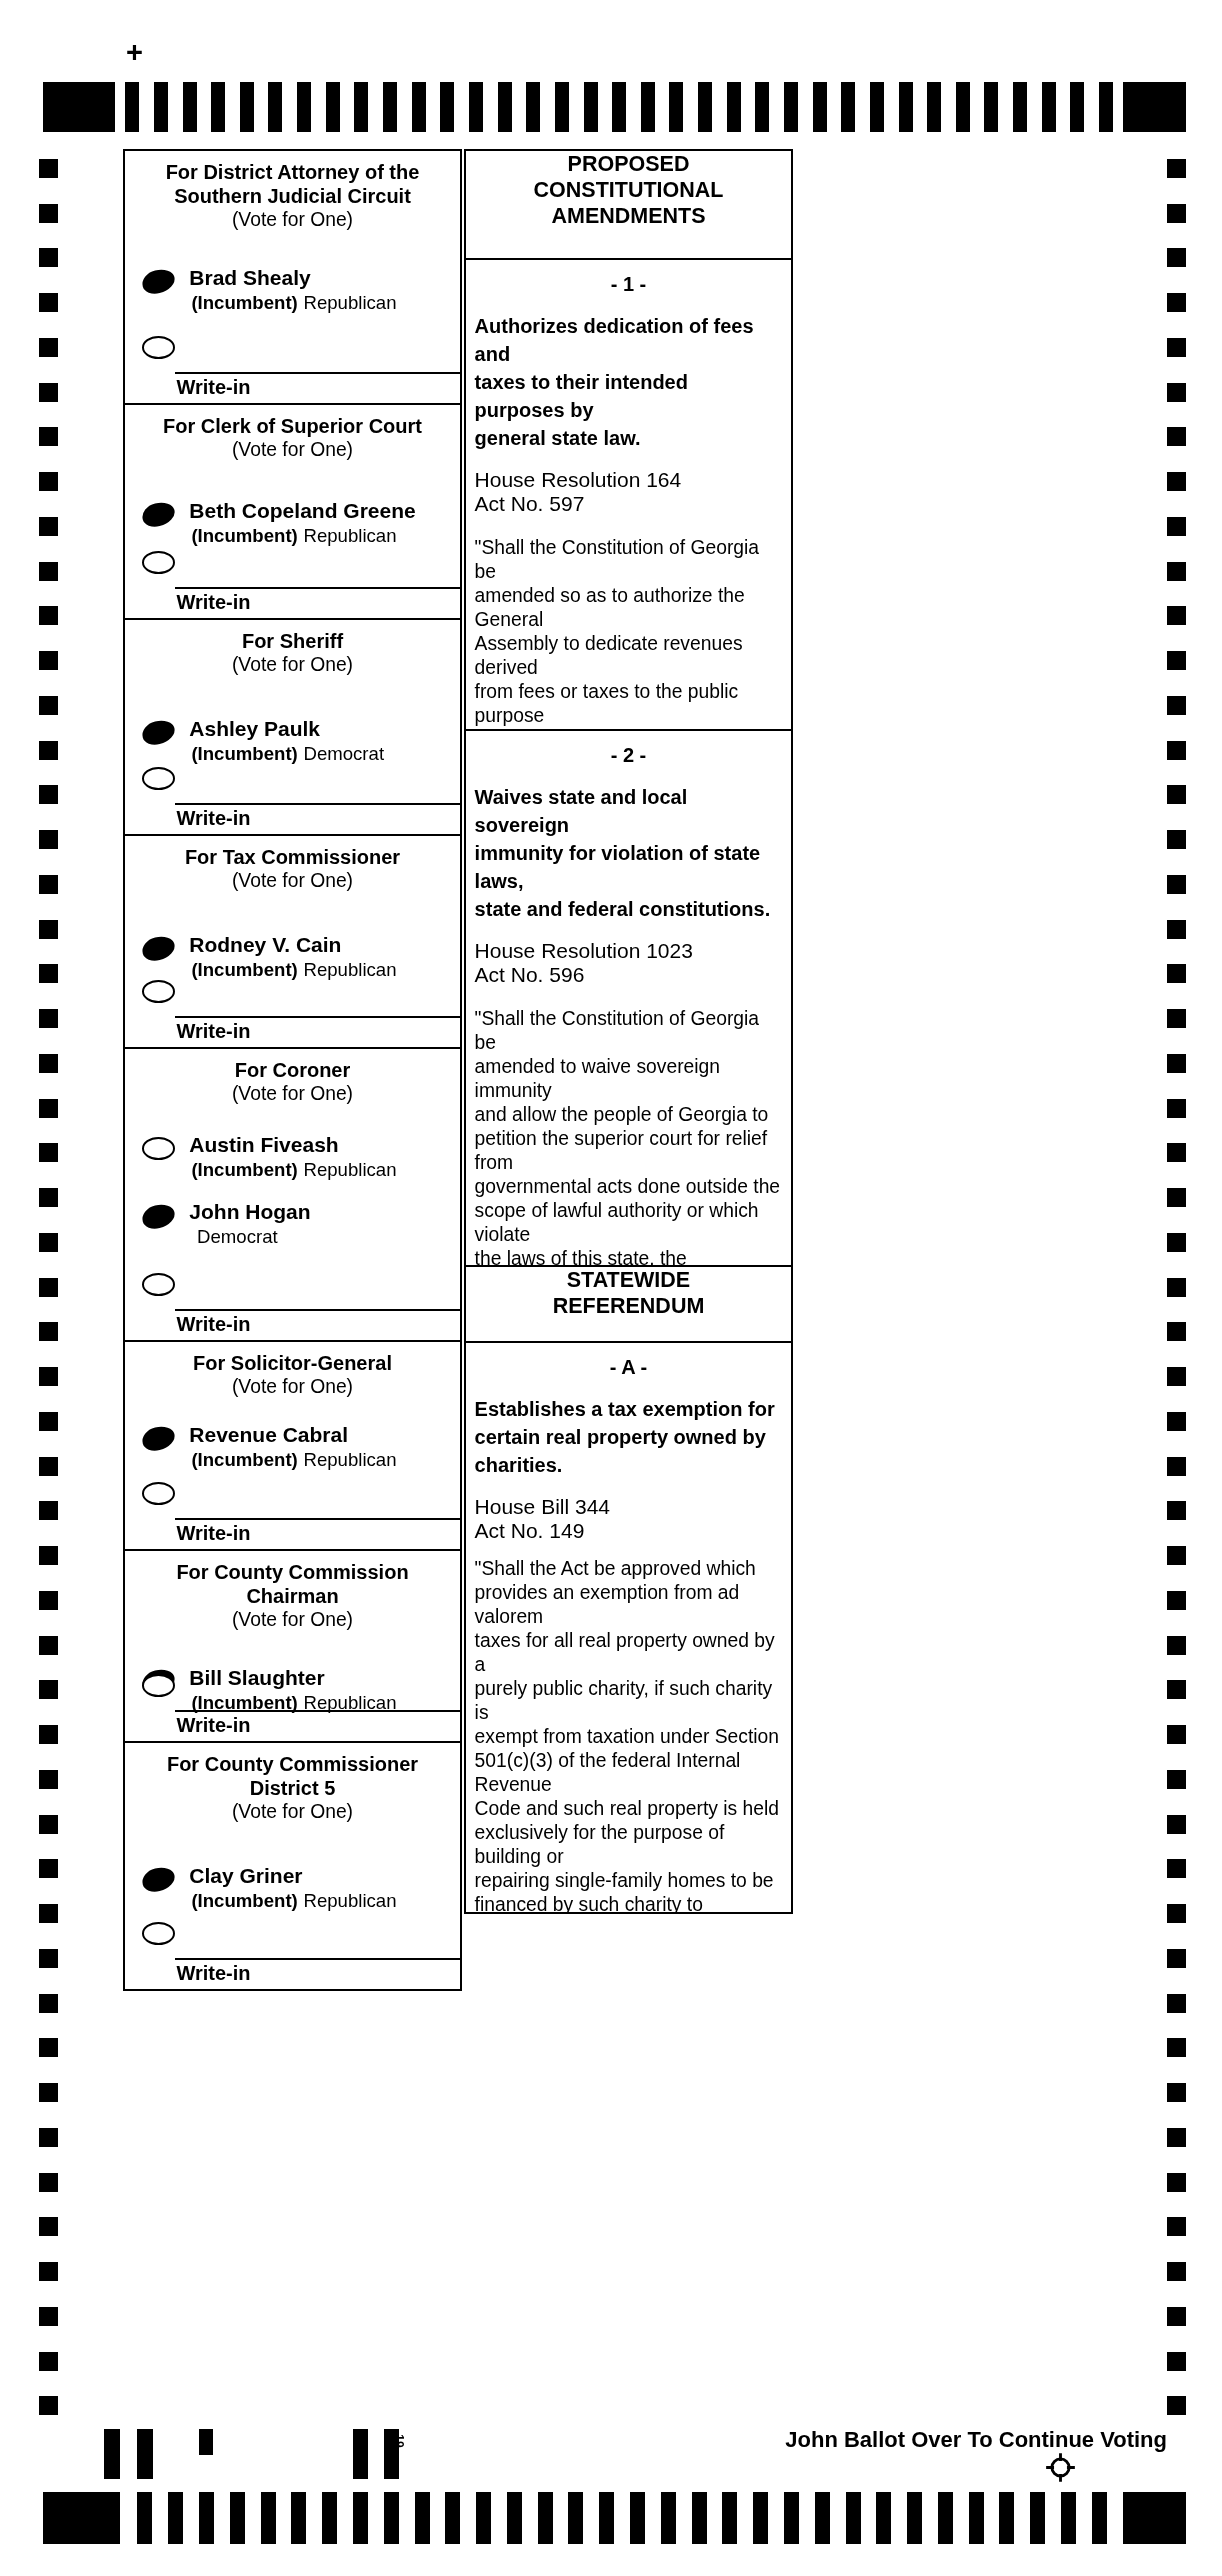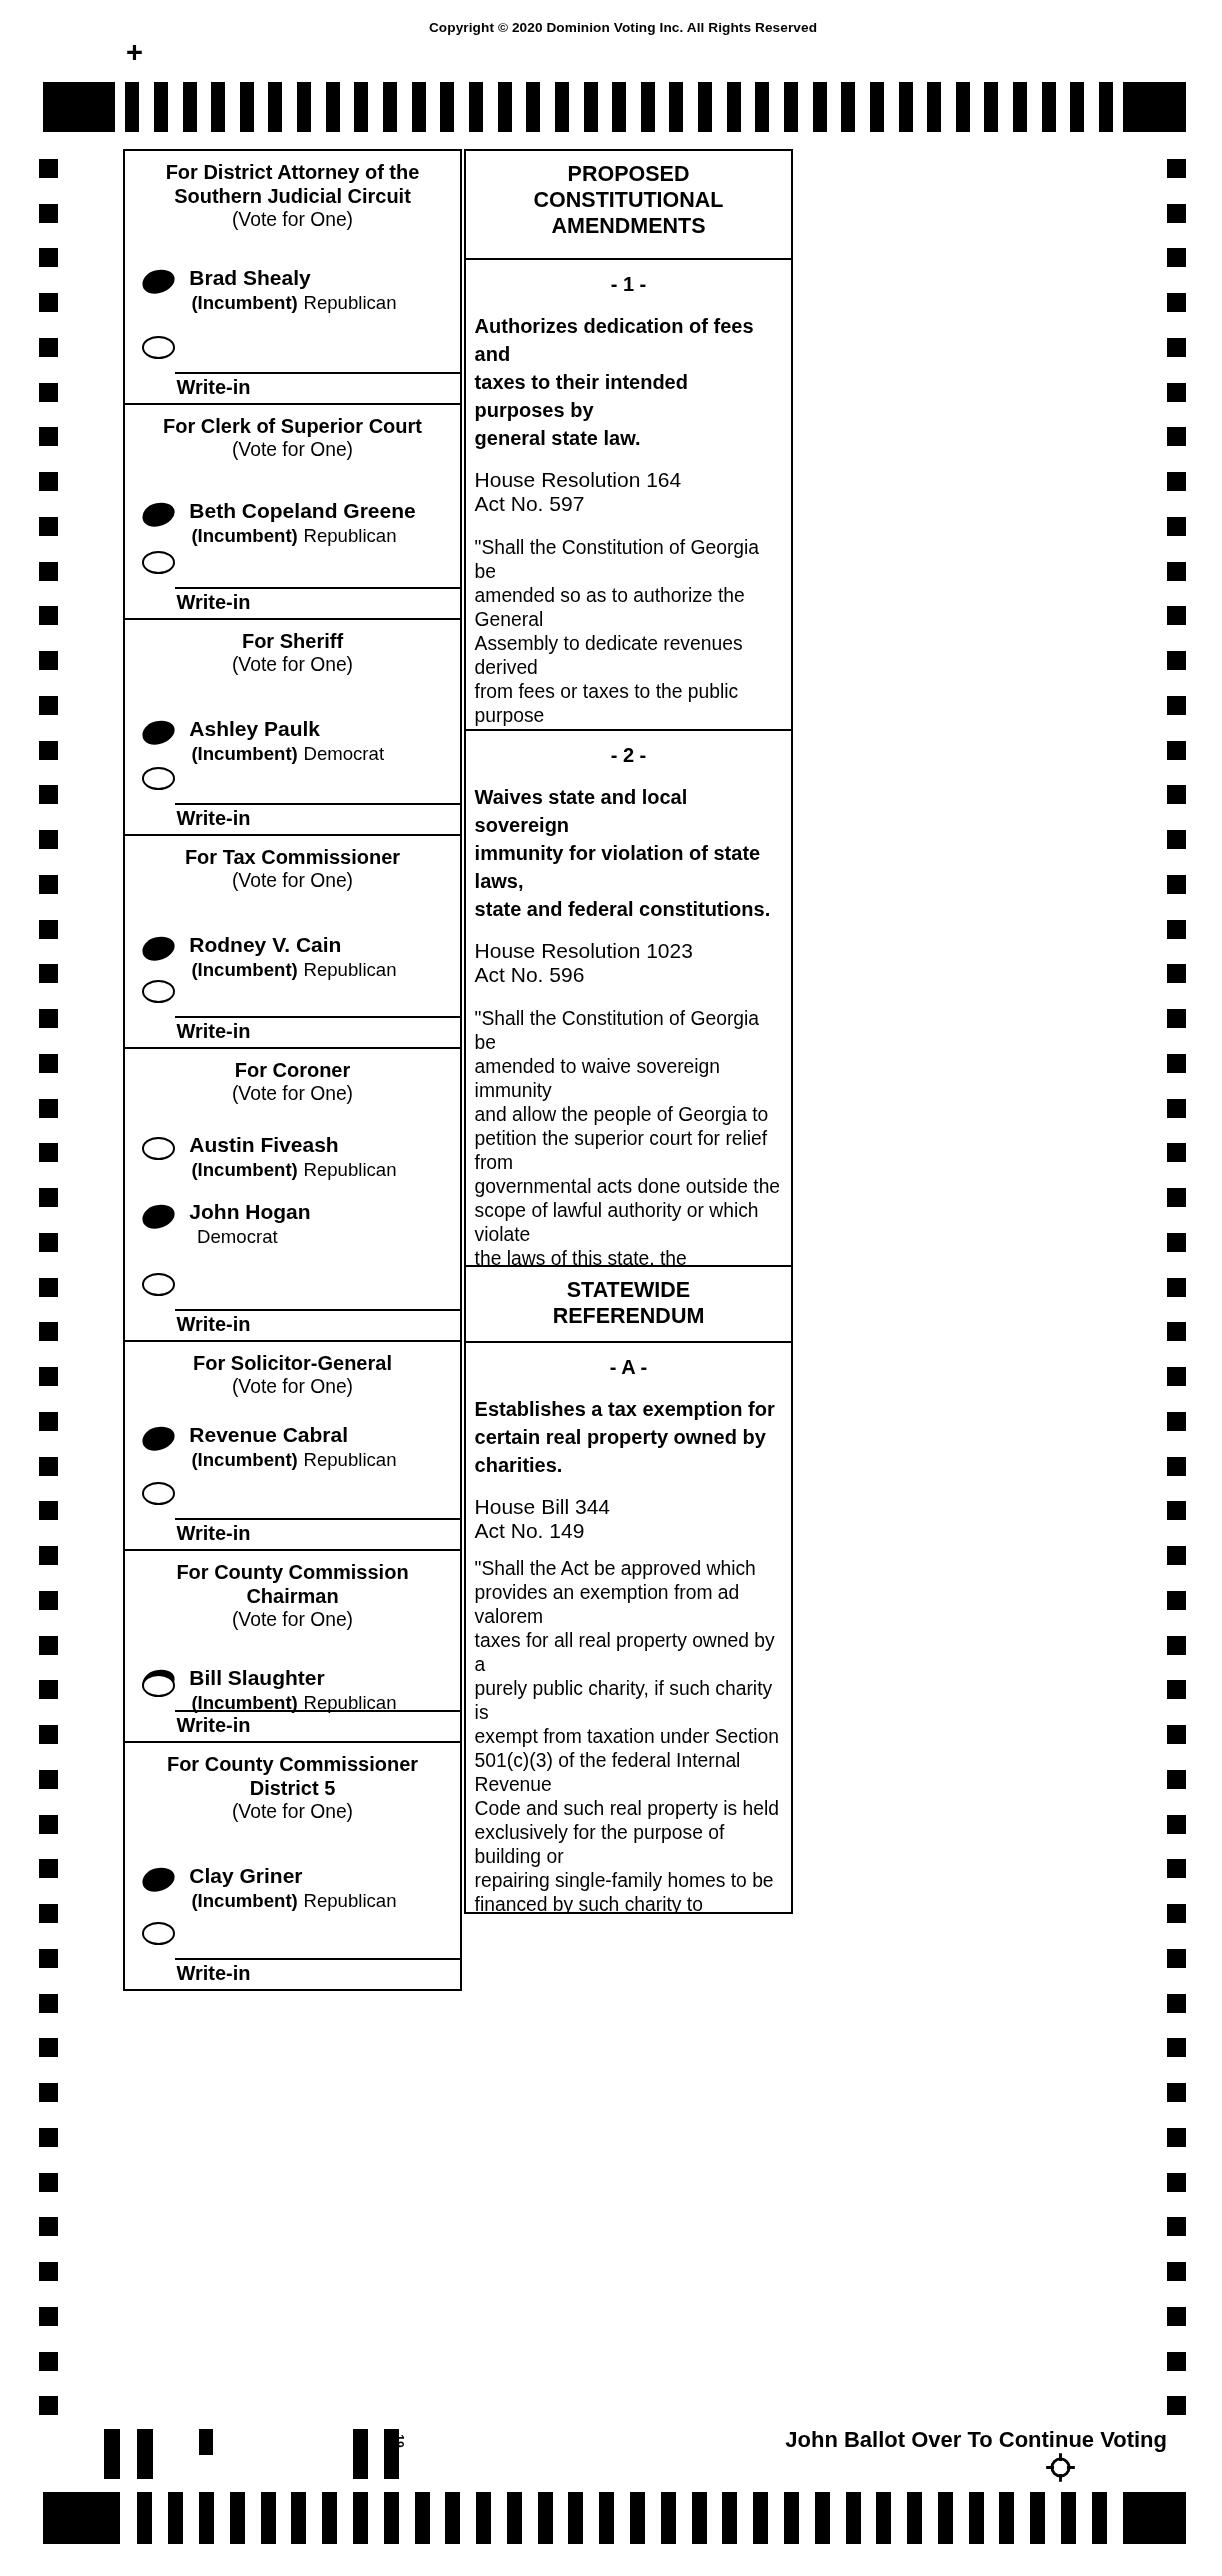--- a/index.html
+++ b/index.html
@@ -30,39 +30,38 @@
   .c-row .bubble{margin-top:5.7px;}
   .cand-text{margin-left:14.3px;}
   .cand-name{font-size:21px;font-weight:bold;line-height:26px;}
   .cand-party{font-size:18.6px;line-height:23px;margin-left:2.1px;}
   .inc{font-weight:bold;margin-right:5.7px;}
   .writein-bubble{position:absolute;left:17px;bottom:44px;}
   .writein{position:absolute;left:50px;right:0;bottom:0;border-top:2.1px solid #000;
     font-size:20px;font-weight:bold;line-height:23px;padding:2.1px 0 3.6px 1.4px;}
   
   .col-header{font-size:21.5px;font-weight:bold;line-height:26px;text-align:center;
-    padding-top:10px;white-space:pre-line;box-sizing:border-box;}
+    white-space:pre-line;box-sizing:border-box;}
   .ref-header{border-top:2.1px solid #000;}
   .amd-number{font-size:20px;font-weight:bold;text-align:center;padding-top:13px;line-height:23.6px;}
   .amd-summary{font-size:20px;font-weight:bold;line-height:28px;padding:15.8px 8.6px 0 8.6px;white-space:pre-line;}
   .amd-ref{font-size:21px;line-height:24px;padding:15.8px 8.6px 0 8.6px;white-space:pre-line;}
   .amd-question{font-size:19.3px;line-height:24px;padding:20px 7.2px 0 8.6px;white-space:pre-line;}
   
   #footer-text{position:absolute;left:709px;top:2427px;width:458px;text-align:right;
     font-size:22px;font-weight:bold;}
   #crosshair{position:absolute;left:1044px;top:2451px;}
   #stub-number{position:absolute;left:392px;top:2434px;font-size:12px;font-weight:bold;
     transform:rotate(90deg);}
 </style>
 </head>
 <body>
 
 <div id="ballot">
 
-  <div id="copyright">Copyright © 2020 Dominion Voting Inc. All Rights Reserved</div>
   <div id="plus-mark">+</div>
 
   <div class="contest-col">
 
     <section class="contest" style="height:252px">
       <div class="contest-title">For District Attorney of the
 Southern Judicial Circuit</div>
       <div class="vote-for">(Vote for One)</div>
       <div class="c-row" style="margin-top:33px">
         <span class="bubble filled"></span>

